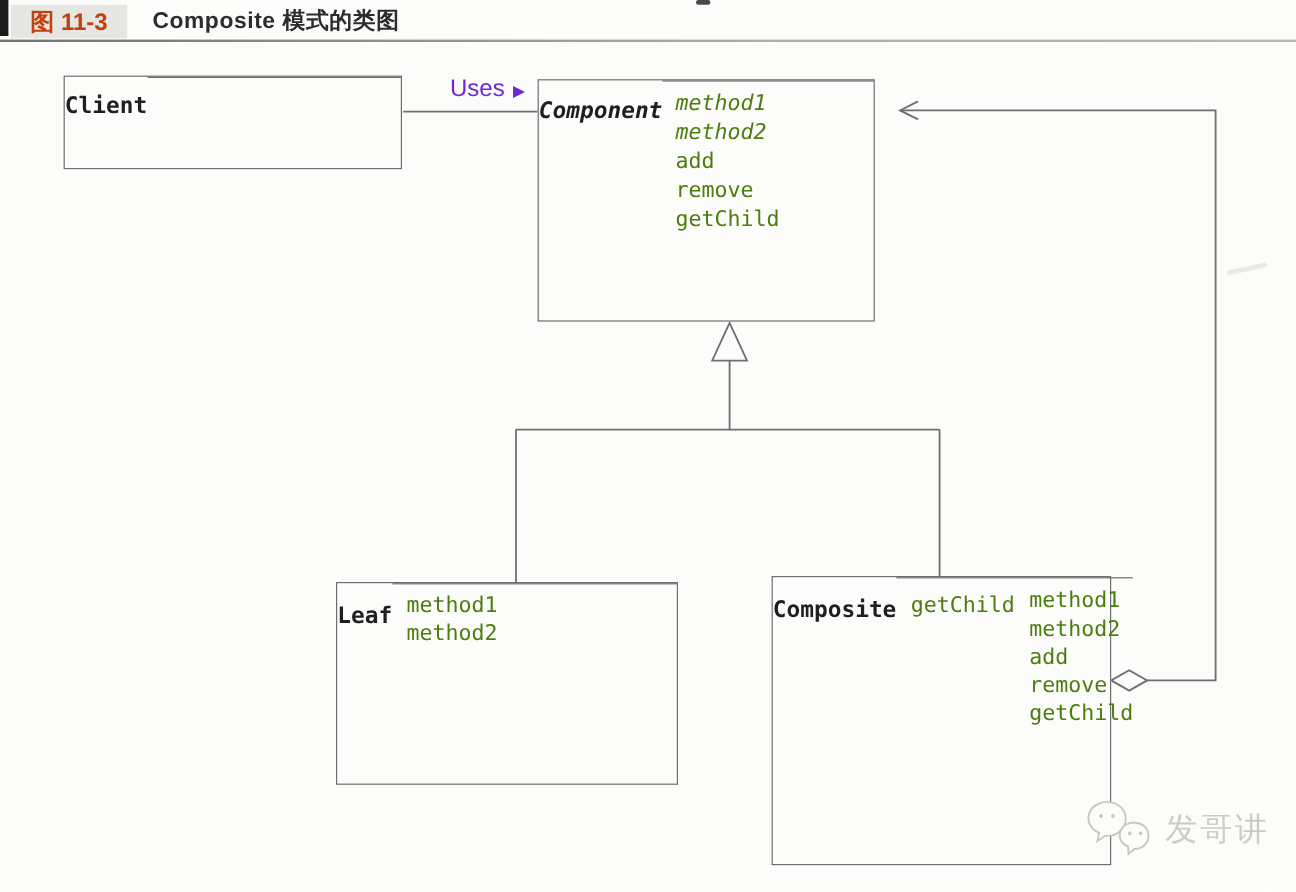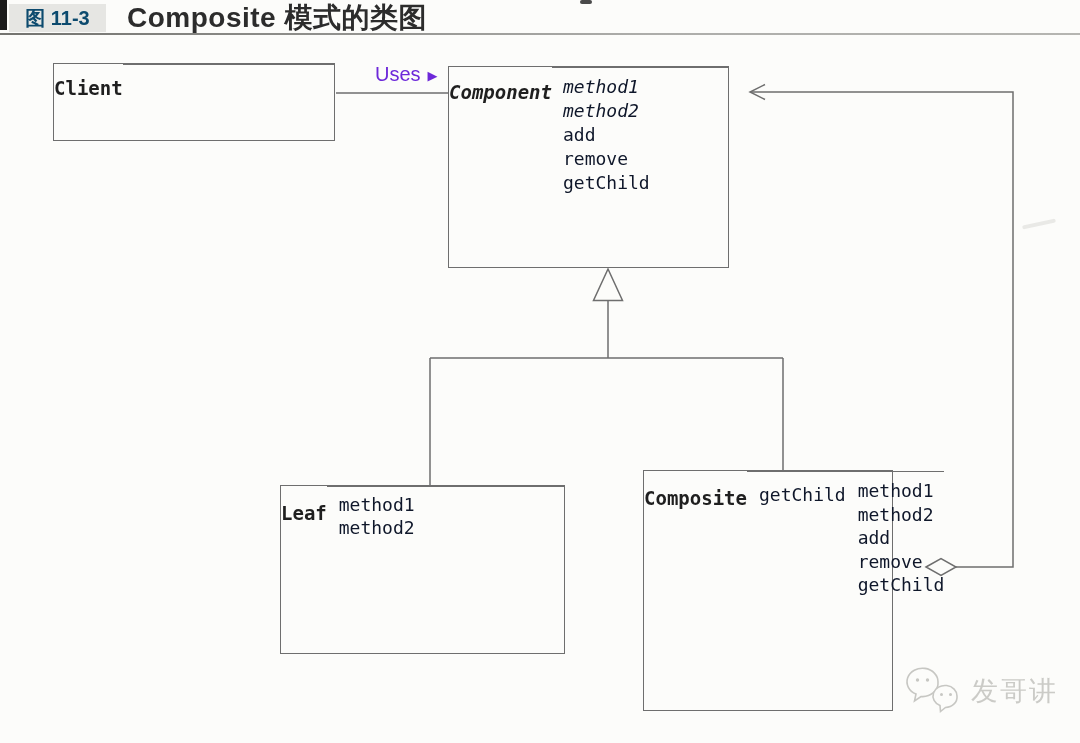--- a/index.html
+++ b/index.html
@@ -6,26 +6,26 @@
   .page {
     position:relative; width:1080px; height:743px;
     background:#fcfcfa; overflow:hidden;
     font-family:"Liberation Sans", sans-serif;
   }
 
   
   .hdr-bar { position:absolute; left:0; top:3; width:7px; height:30px; background:#1b1b1b; }
   .hdr-figlabel {
     position:absolute; left:9px; top:4px; width:97px; height:28px;
-    background:#e6e6e3; color:#0c4a6e; font-weight:bold; font-size:20px;
+    background:#e6e6e3; color:#c2410c; font-weight:bold; font-size:20px;
     display:flex; align-items:center; justify-content:center;
   }
   .hdr-title {
     position:absolute; left:127px; top:4px; height:28px; line-height:28px;
-    color:#2c2c2c; font-weight:bold; font-size:28px; letter-spacing:0.5px;
+    color:#2c2c2c; font-weight:bold; font-size:19px; letter-spacing:0.5px;
   }
   .hdr-rule {
     position:absolute; left:0; top:33px; width:1080px; height:2px;
     background:linear-gradient(to right, #73736f, #adadaa 60%, #b5b5b1);
   }
   .top-artifact { position:absolute; left:580px; top:0; width:12px; height:4px;
     border-radius:2px; background:#4a4a4a; }
 
   
   .uml-box {
@@ -33,39 +33,39 @@
     border:1.5px solid #6e6e6e; background:#fcfcfa; z-index:2;
     display:flex; flex-direction:row;
   }
   .uml-title {
     display:flex; align-items:center; justify-content:center;
     font-family:"DejaVu Sans Mono", monospace; font-weight:bold;
     font-size:19px; color:#1f1f1f; flex:0 0 auto;
   }
   .compartment { border-top:1.5px solid #6e6e6e; box-sizing:border-box; flex:0 0 auto; }
   .compartment.grow { flex:1 1 auto; }
-  .code { font-family:"DejaVu Sans Mono", monospace; color:#0f172a; font-size:18px; }
+  .code { font-family:"DejaVu Sans Mono", monospace; color:#4d7c0f; font-size:18px; }
   .method-line { white-space:pre; }
   .italic { font-style:italic; }
 
   #box-client   { left:53px;  top:63px;  width:282px; height:78px; }
   #box-client .uml-title { height:47px; }
   #box-client .attrs { height:14px; }
 
   #box-component { left:448px; top:66px; width:281px; height:202px; }
   #box-component .uml-title { height:50px; font-style:italic; }
   #box-component .attrs { height:15px; }
   #box-component .methods { padding:7px 0 0 11px; line-height:24px; }
 
   #box-leaf { left:280px; top:485px; width:285px; height:169px; }
   #box-leaf .uml-title { height:53px; }
   #box-leaf .attrs { height:18px; }
   #box-leaf .methods { padding:6px 0 0 12px; line-height:23px; }
 
-  #box-composite { left:643px; top:470px; width:250px; height:241px; }
+  #box-composite { left:643px; top:480px; width:283px; height:241px; }
   #box-composite .uml-title { height:53px; }
   #box-composite .attrs { height:45px; display:flex; align-items:center; padding-left:12px; }
   #box-composite .methods { padding:7px 0 0 12px; line-height:23.5px; }
 
   
   .connectors { position:absolute; left:0; top:0; z-index:1; }
 
   
   .uses-label {
     position:absolute; left:375px; top:63px; z-index:3;

